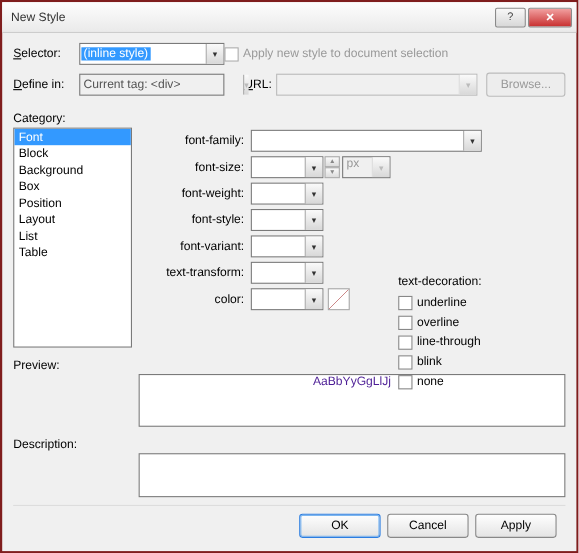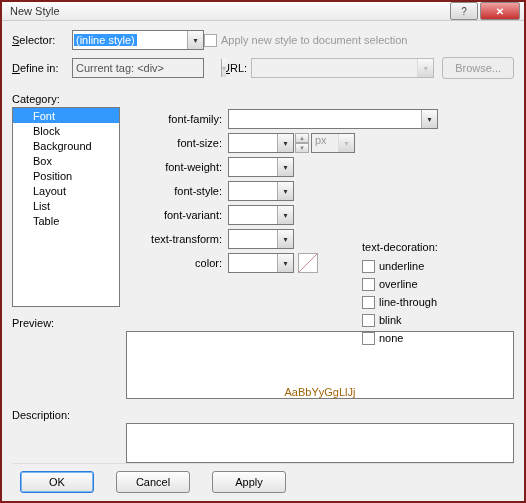--- a/index.html
+++ b/index.html
@@ -21,42 +21,42 @@
 .seltext { background: #3399ff; color: #fff; padding: 0 2px; margin-left: 1px; }
 .chkwrap { display: flex; align-items: center; color: #999; }
 .chk { width: 13px; height: 13px; border: 1px solid #aaa; background: #fff; margin-right: 4px; }
 .urlrow .urlfield { flex: 1; max-width: 196px; height: 20px; border: 1px solid #bbb; background: #f0f0f0; display: flex; margin-right: 8px; }
 .urlfield .ddarrow { border-left: 1px solid #ccc; color: #aaa; }
 .btn { height: 22px; border: 1px solid #888; background: linear-gradient(#fefefe,#e4e4e4); border-radius: 3px; padding: 0 12px; display: flex; align-items: center; justify-content: center; }
 .btn.disabled { color: #999; border-color: #bbb; background: #ededed; }
 .catlabel { margin-top: 8px; margin-bottom: 2px; }
 .midrow { display: flex; }
 .catlist { width: 108px; height: 200px; border: 1px solid #7a7a7a; background: #fff; overflow: hidden; }
-.catlist .item { padding: 1px 20px; height: 15px; line-height: 15px; }
+.catlist .item { padding: 1px 4px; height: 15px; line-height: 15px; }
 .catlist .item.selected { background: #3399ff; color: #fff; }
 .propgrid { flex: 1; padding-left: 18px; }
 .proprow { display: flex; align-items: center; height: 24px; }
 .proprow .plabel { width: 90px; text-align: right; padding-right: 6px; }
 .dd { height: 20px; border: 1px solid #7a7a7a; background: #fff; display: flex; }
 .dd .val { flex: 1; }
 .dd.w210 { width: 210px; }
 .dd.w66 { width: 66px; }
 .dd.w44 { width: 44px; }
 .ddarrow.dis { color: #bbb; border-left-color: #ddd; }
 .spin { width: 14px; height: 20px; display: flex; flex-direction: column; margin-left: 1px; }
 .spin div { flex: 1; border: 1px solid #aaa; background: linear-gradient(#fafafa,#dcdcdc); display: flex; align-items: center; justify-content: center; font-size: 6px; color: #888; }
 .decor { position: absolute; right: 32px; top: 134px; width: 120px; }
 .decor .dtitle { margin-bottom: 4px; }
 .decor .drow { display: flex; align-items: center; height: 18px; }
 .decor .drow .chk { border-color: #888; }
 .colorsw { width: 20px; height: 20px; border: 1px solid #aaa; margin-left: 4px; background: linear-gradient(135deg,#fff 48%, #cc8888 49%, #cc8888 51%, #fff 52%); }
 .previewlbl, .desclbl { margin-top: 10px; margin-bottom: 2px; }
-.previewbox { border: 1px solid #7a7a7a; background: #fff; height: 68px; margin-left: 114px; display: flex; align-items: flex-end; justify-content: center; font-family: "Times New Roman", serif; font-size: 18px; color: #a16207; }
+.previewbox { border: 1px solid #7a7a7a; background: #fff; height: 48px; margin-left: 114px; display: flex; align-items: flex-start; justify-content: center; font-family: "Times New Roman", serif; font-size: 18px; color: #4c1d95; }
 .descbox { border: 1px solid #7a7a7a; background: #fff; height: 40px; margin-left: 114px; }
-.footer { height: 36px; border-top: 1px solid #ddd; display: flex; align-items: center; padding: 0 8px; gap: 22px; margin-top: auto; }
+.footer { height: 36px; border-top: 1px solid #ddd; display: flex; align-items: center; justify-content: flex-end; padding: 0 8px; gap: 6px; margin-top: auto; }
 .footer .btn { width: 74px; justify-content: center; }
 .footer .btn.default { border: 1px solid #2b7de1; box-shadow: 0 0 0 1px #7bb6f0 inset; }
 .midwrap { position: relative; }
 </style>
 </head>
 <body>
 
 <div class="window">
   <div class="titlebar">
     <div class="title">New Style</div>

